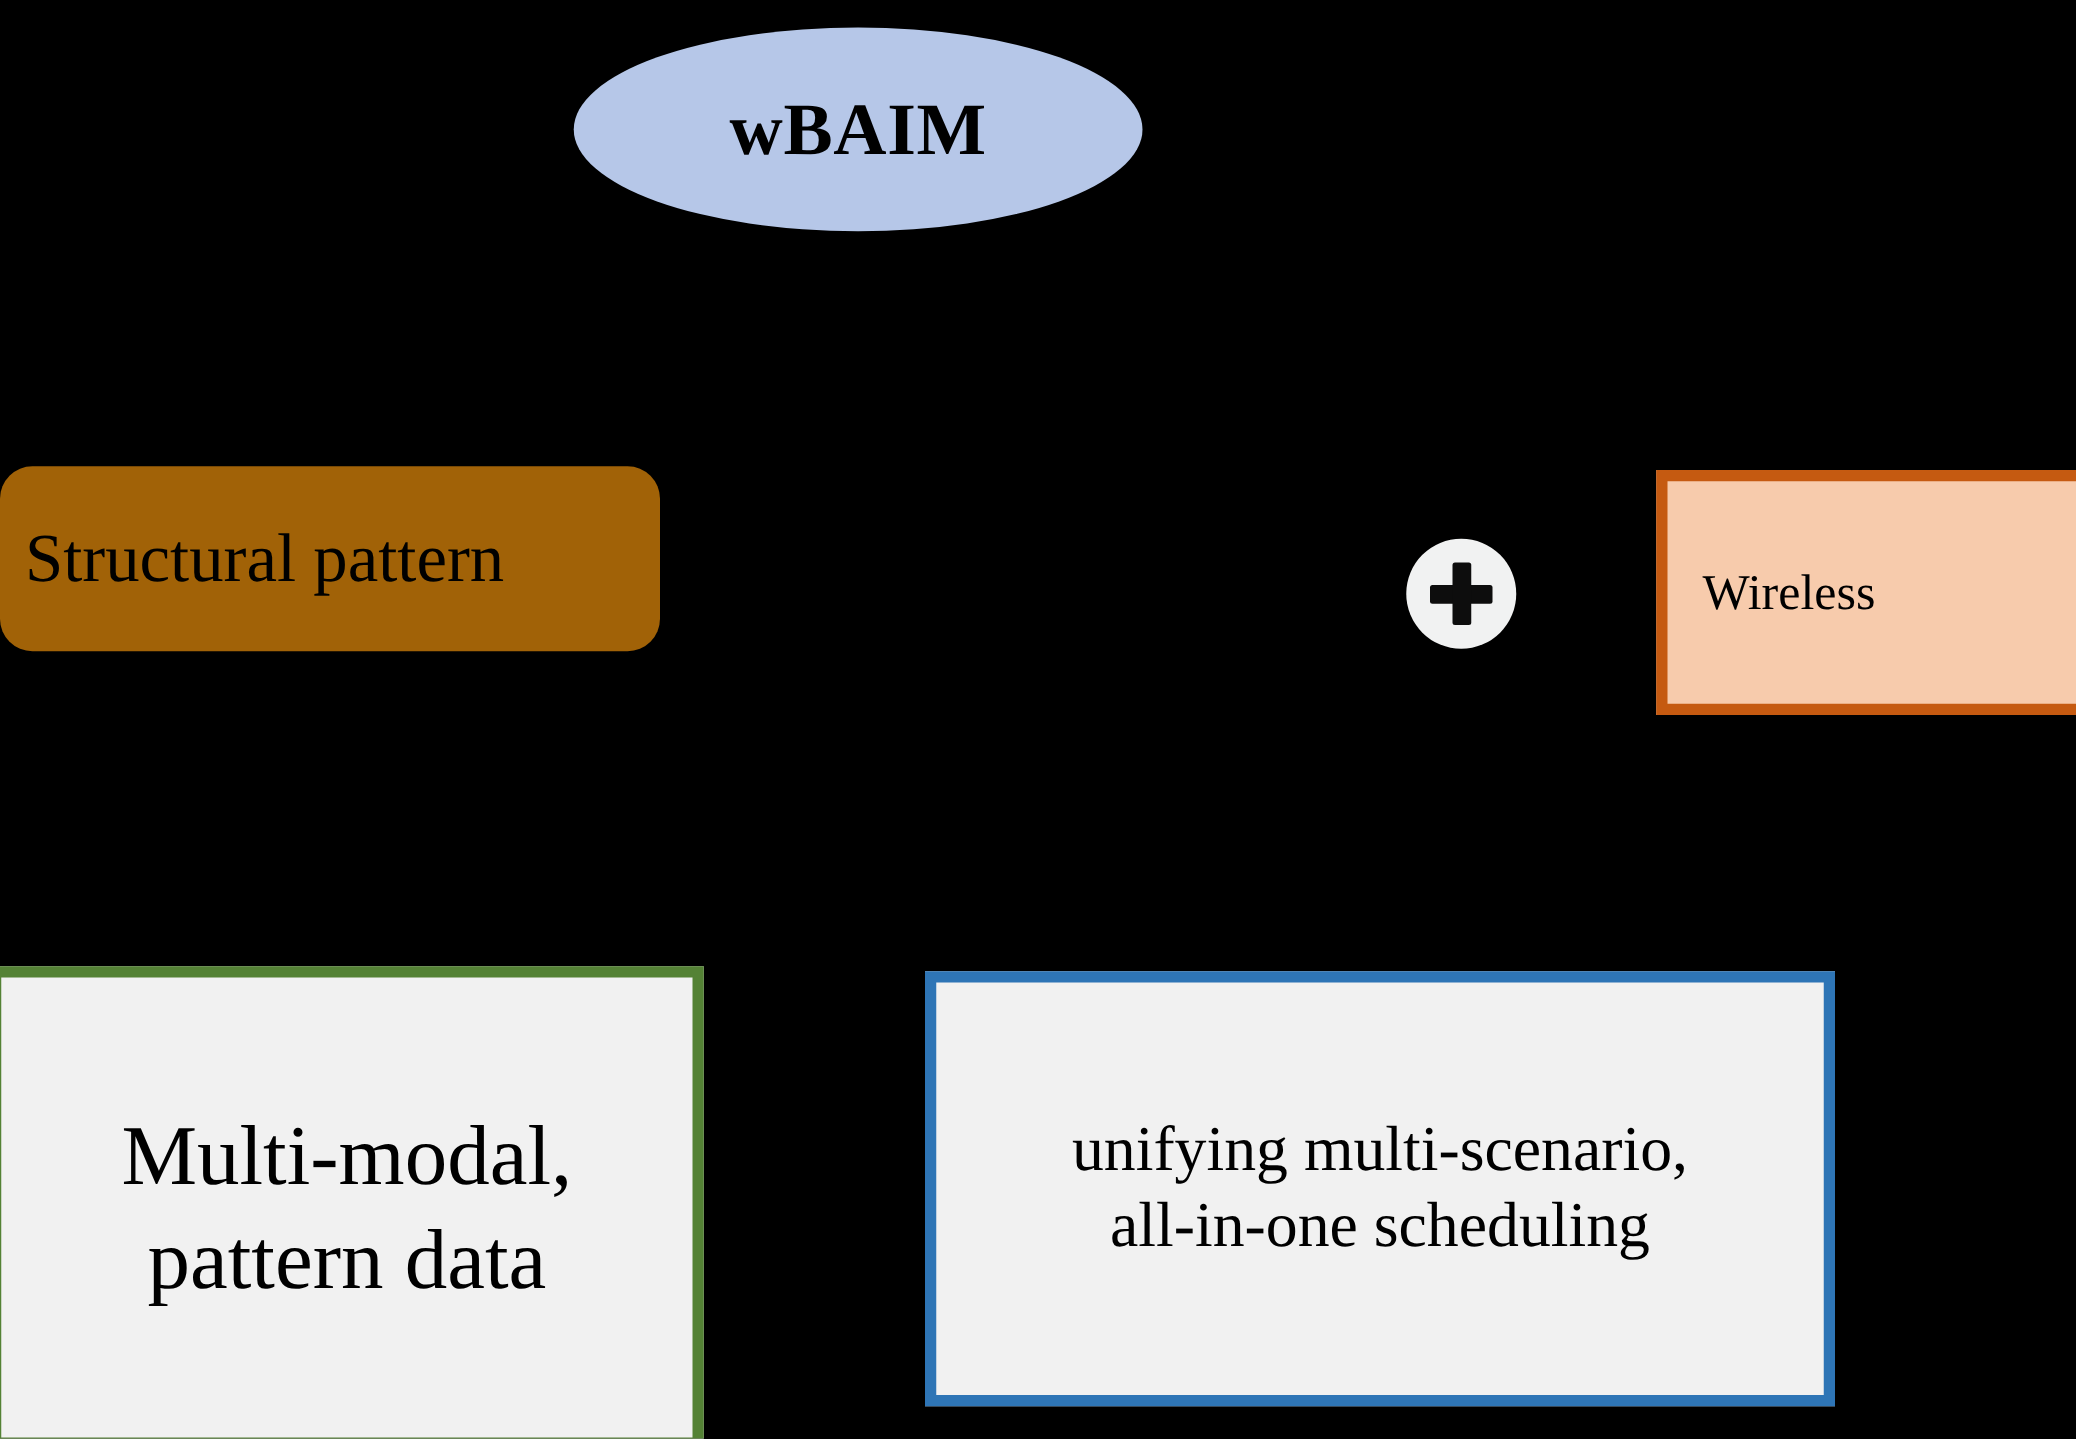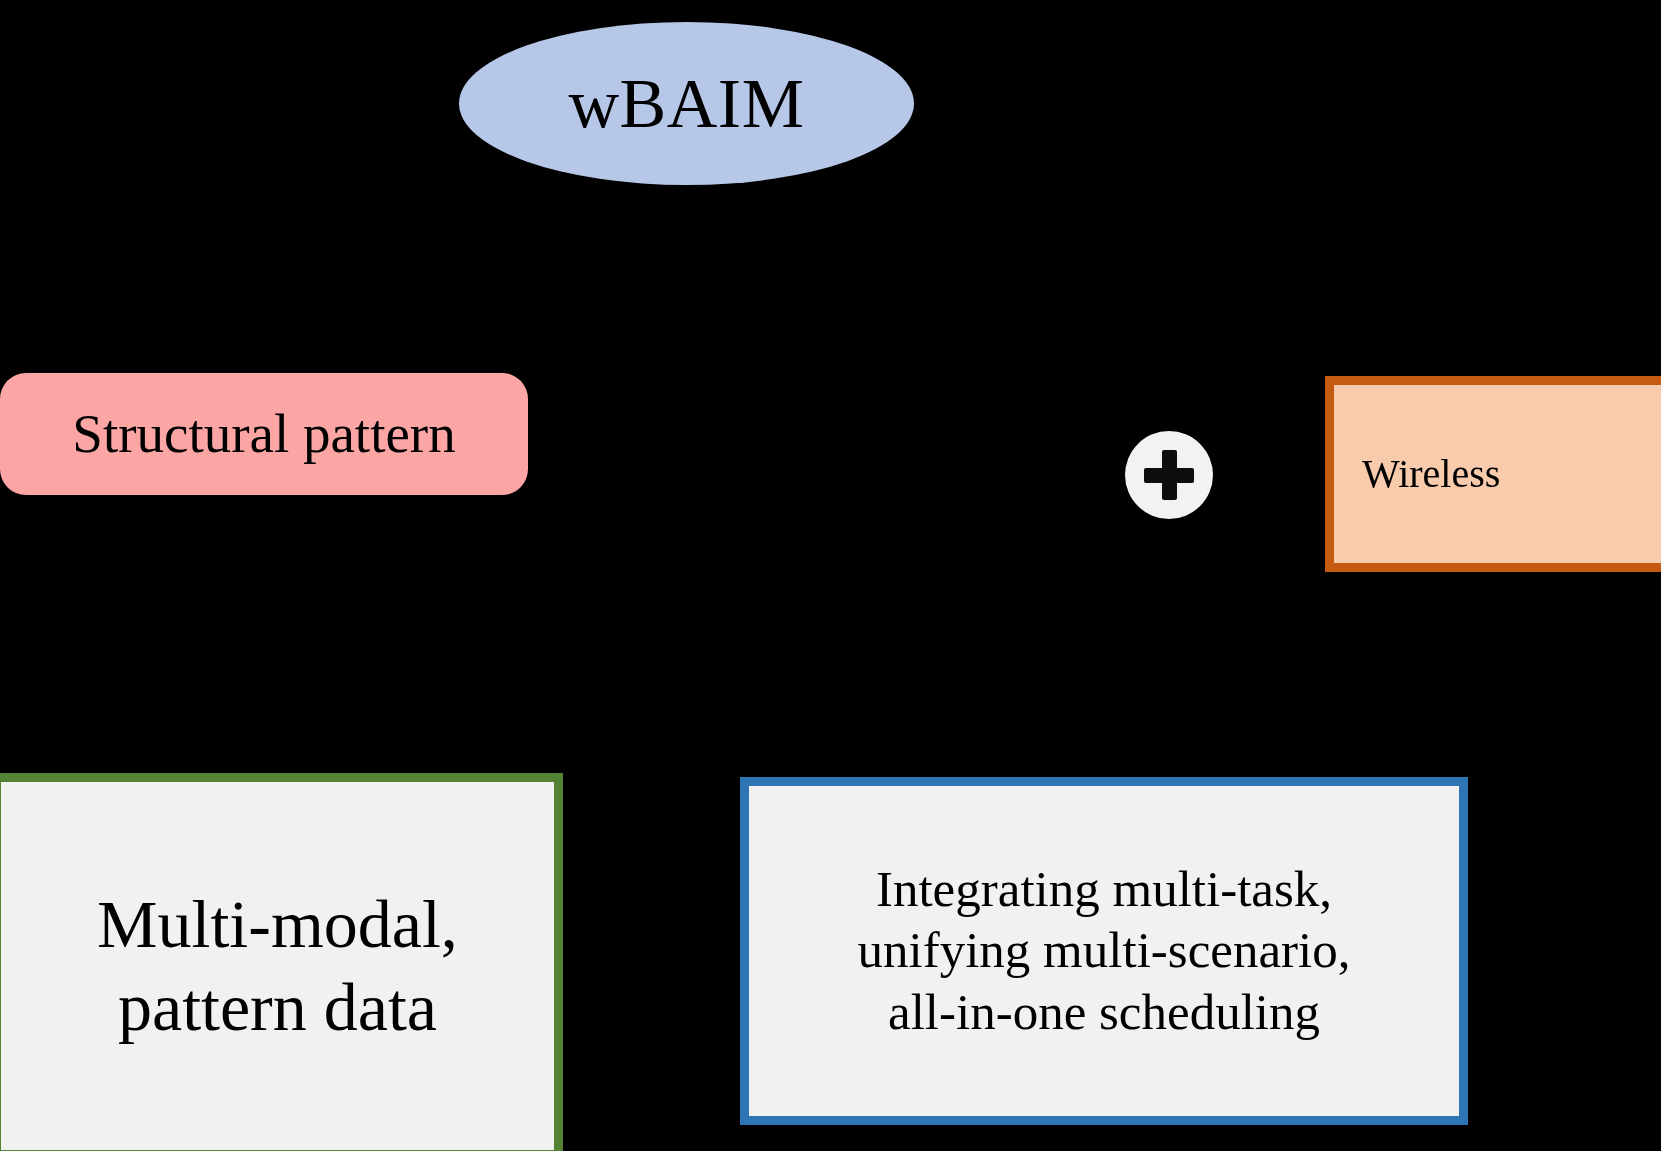--- a/index.html
+++ b/index.html
@@ -23,39 +23,39 @@
     top: 22px;
     width: 455px;
     height: 163px;
     background: #b6c7e8;
     border-radius: 50%;
     display: flex;
     align-items: center;
     justify-content: center;
   }
   .node-ellipse .label {
-    font-size: 70px;
-    font-weight: normal;
+    font-size: 59px;
+    font-weight: bold;
     color: #000000;
     letter-spacing: 0.5px;
     line-height: 1;
   }
 
   
   .node-cream {
     position: absolute;
     left: 0px;
     top: 373px;
     width: 528px;
-    height: 122px;
-    background: #fca5a5;
+    height: 148px;
+    background: #a16207;
     border-radius: 26px;
     display: flex;
     align-items: center;
-    justify-content: center;
+    justify-content: flex-start;
     box-sizing: border-box;
     padding: 0 20px;
   }
   .node-cream .label {
     font-size: 55px;
     color: #000000;
     line-height: 1.05;
     text-align: center;
   }
 
@@ -206,18 +206,17 @@
 
   <div class="arrow-stub-down tick-green"></div>
   <div class="arrow-stub-down tick-blue"></div>
 
   <div class="node-green">
     <span class="line">Multi-modal,</span>
     <span class="line">pattern data</span>
   </div>
 
   <div class="node-blue">
-    <span class="line">Integrating multi-task,</span>
     <span class="line">unifying multi-scenario,</span>
     <span class="line">all-in-one scheduling</span>
   </div>
 
 </div>
 
 </body></html>

